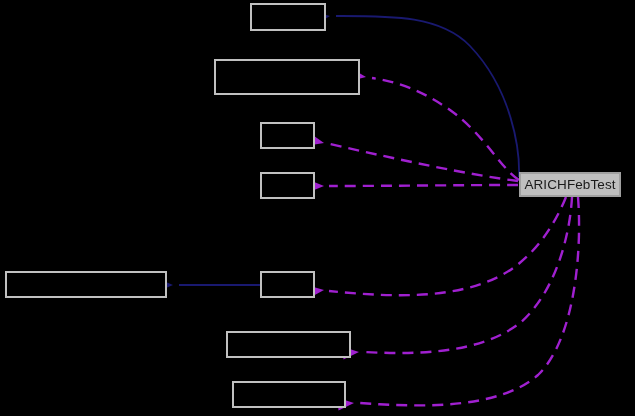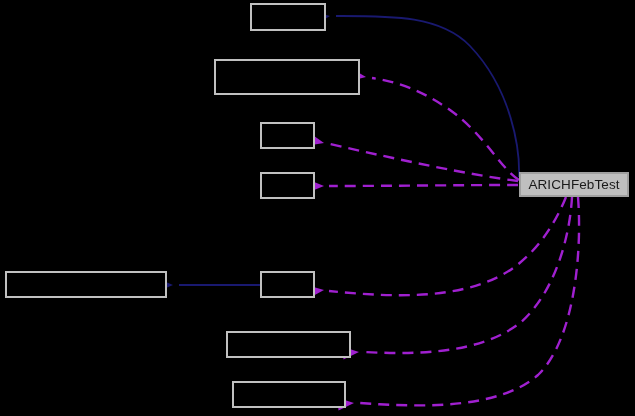--- a/index.html
+++ b/index.html
@@ -89,18 +89,18 @@
       </div>
       <div class="graph-node" style="left: 260px; top: 271px; width: 55px; height: 27px;">
         <span></span>
       </div>
       <div class="graph-node" style="left: 226px; top: 331px; width: 125px; height: 27px;">
         <span></span>
       </div>
       <div class="graph-node" style="left: 232px; top: 381px; width: 114px; height: 27px;">
         <span></span>
       </div>
-      <div class="graph-node node-current" style="left: 519px; top: 172px; width: 110px; height: 25px;">
+      <div class="graph-node node-current" style="left: 519px; top: 172px; width: 102px; height: 25px;">
         <span>ARICHFebTest</span>
       </div>
     </div>
 
 </div>
 
 </body></html>

